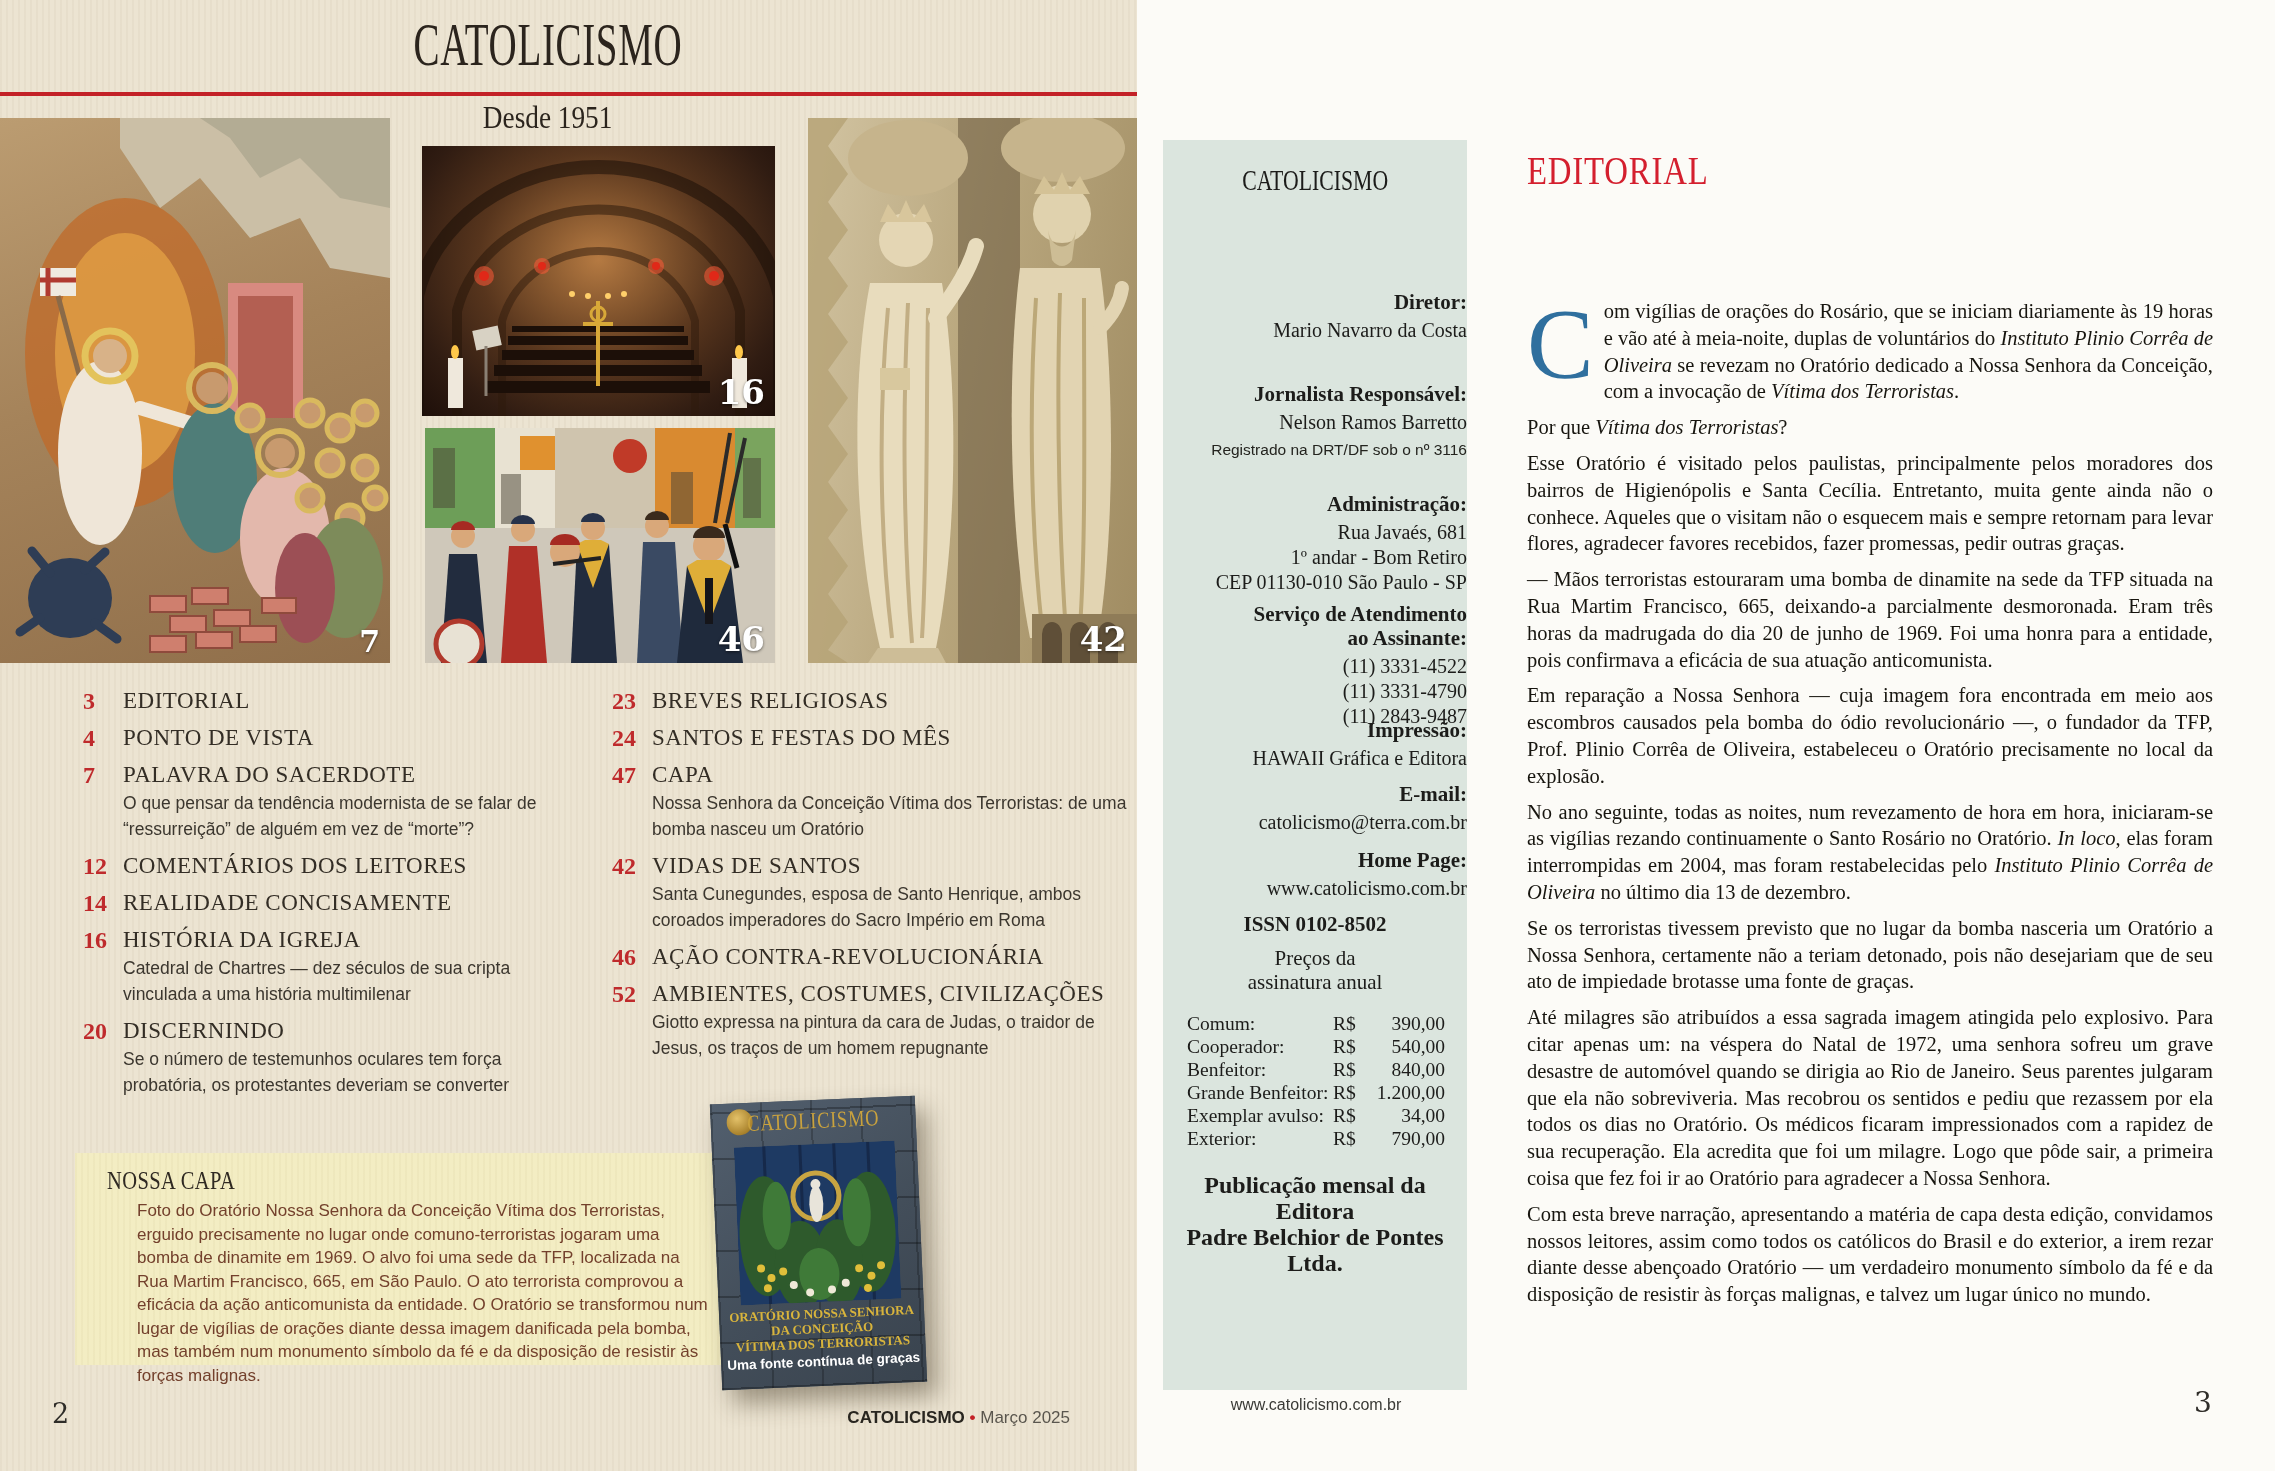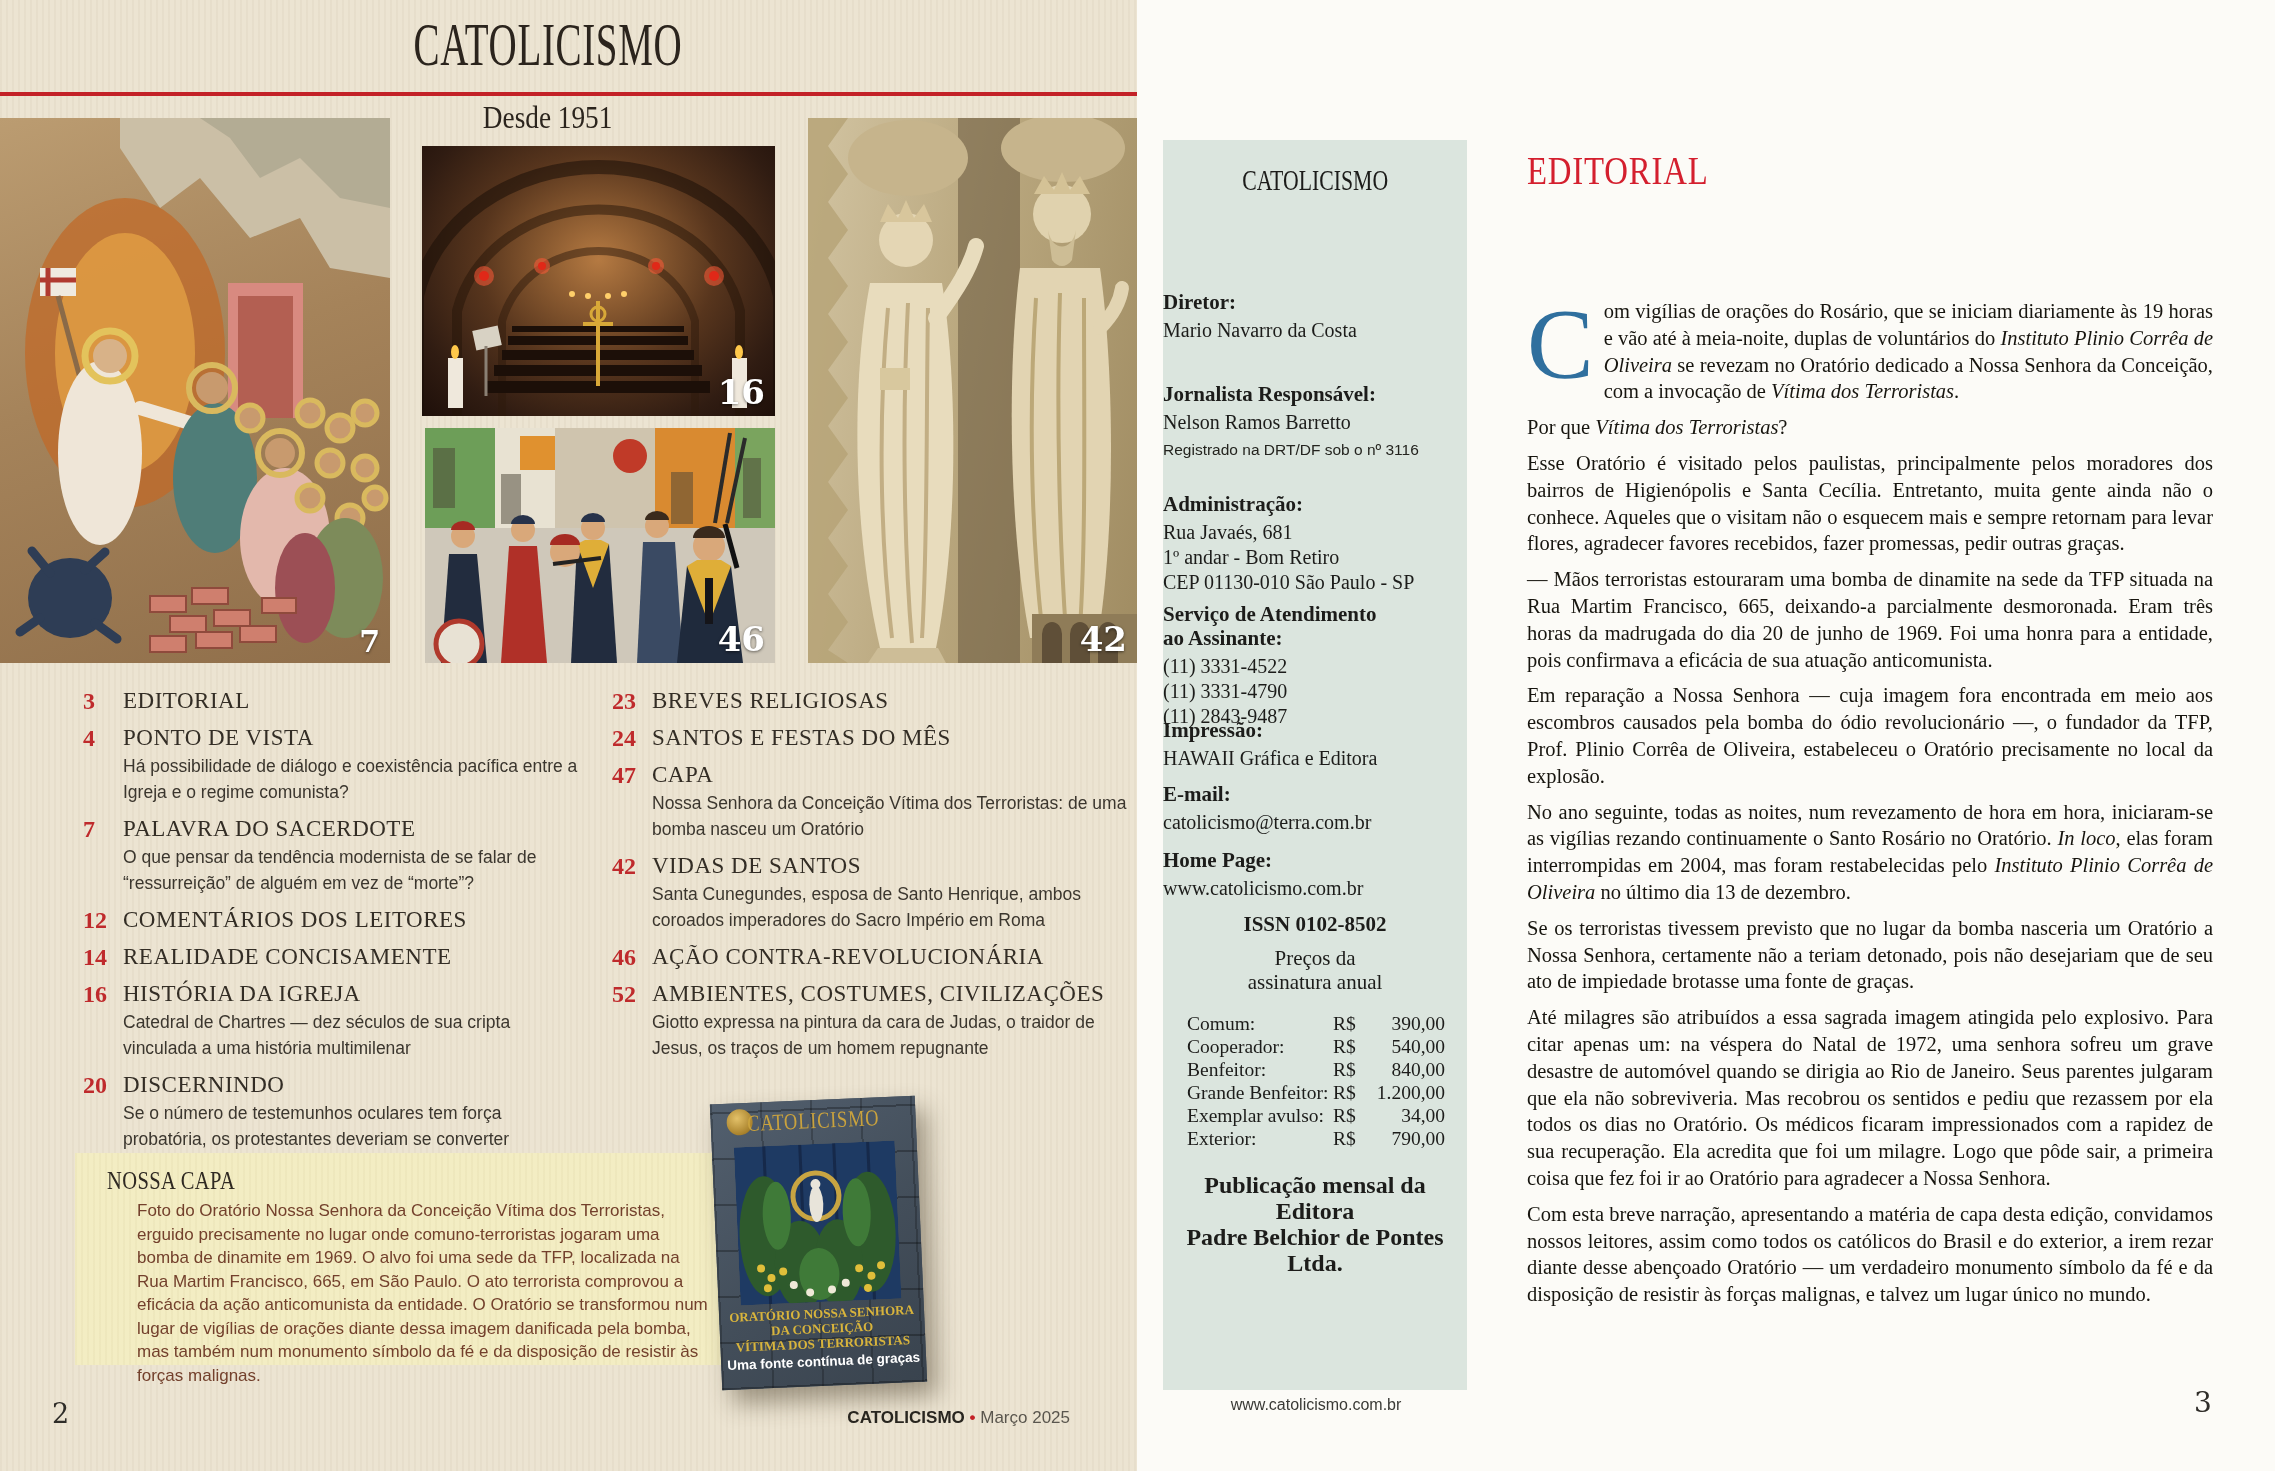--- a/index.html
+++ b/index.html
@@ -80,21 +80,21 @@
     font-family:"Liberation Sans",sans-serif;font-size:17px;color:#28251f;}
   .lfooter .mag{font-weight:bold;}
   .lfooter .dot{color:#c32127;font-weight:bold;}
   .lfooter .iss{color:#5a564e;}
 
   
   .panel{left:1163px;top:140px;width:304px;height:1250px;background:#dbe5de;color:#1c1c1a;}
   .panel .abs{left:0;right:0;text-align:center;}
   .mh-title{top:24px;font-size:29px;white-space:nowrap;}
   .mh-title span{display:inline-block;transform:scaleX(.75);}
-  .mh-block{position:absolute;left:0;right:0;text-align:left;}
+  .mh-block{position:absolute;left:0;right:0;text-align:right;}
   .mh-label{font-weight:bold;font-size:21px;line-height:24px;}
   .mh-lines{font-size:20px;line-height:25px;margin-top:4px;}
   .mh-note{font-family:"Liberation Sans",sans-serif;font-size:15.5px;margin-top:6px;color:#24241f;}
   .pb1{top:150px;} .pb2{top:242px;} .pb3{top:352px;} .pb4{top:462px;}
   .pb5{top:578px;} .pb6{top:642px;} .pb7{top:708px;}
   .mh-issn{top:772px;font-weight:bold;font-size:21px;}
   .mh-prices-title{top:806px;font-weight:normal;font-size:21px;line-height:24px;}
   .mh-prices{position:absolute;left:24px;right:22px;top:852px;margin-top:20px;}
   .price-row{display:flex;font-size:19.5px;line-height:23px;}
   .price-label{flex:1;text-align:left;}
@@ -310,21 +310,20 @@
       <div class="toc-entry">
         <span class="toc-num">3</span>
         <div class="toc-body">
           <div class="toc-title">EDITORIAL</div>
         </div>
       </div>
       <div class="toc-entry">
         <span class="toc-num">4</span>
         <div class="toc-body">
           <div class="toc-title">PONTO DE VISTA</div>
-          <div class="toc-desc">Há possibilidade de diálogo e coexistência pacífica entre a Igreja e o regime comunista?</div>
         </div>
       </div>
       <div class="toc-entry">
         <span class="toc-num">7</span>
         <div class="toc-body">
           <div class="toc-title">PALAVRA DO SACERDOTE</div>
           <div class="toc-desc">O que pensar da tendência modernista de se falar de “ressurreição” de alguém em vez de “morte”?</div>
         </div>
       </div>
       <div class="toc-entry">

